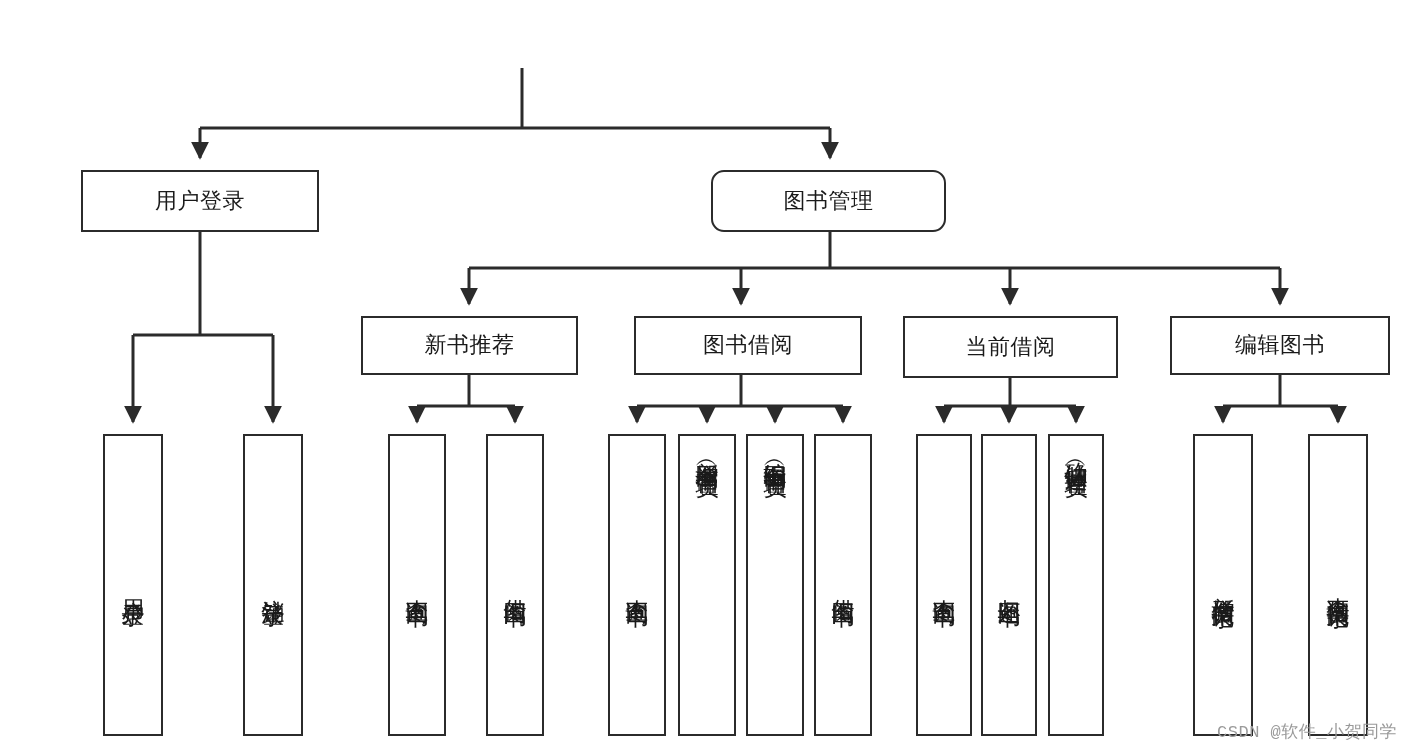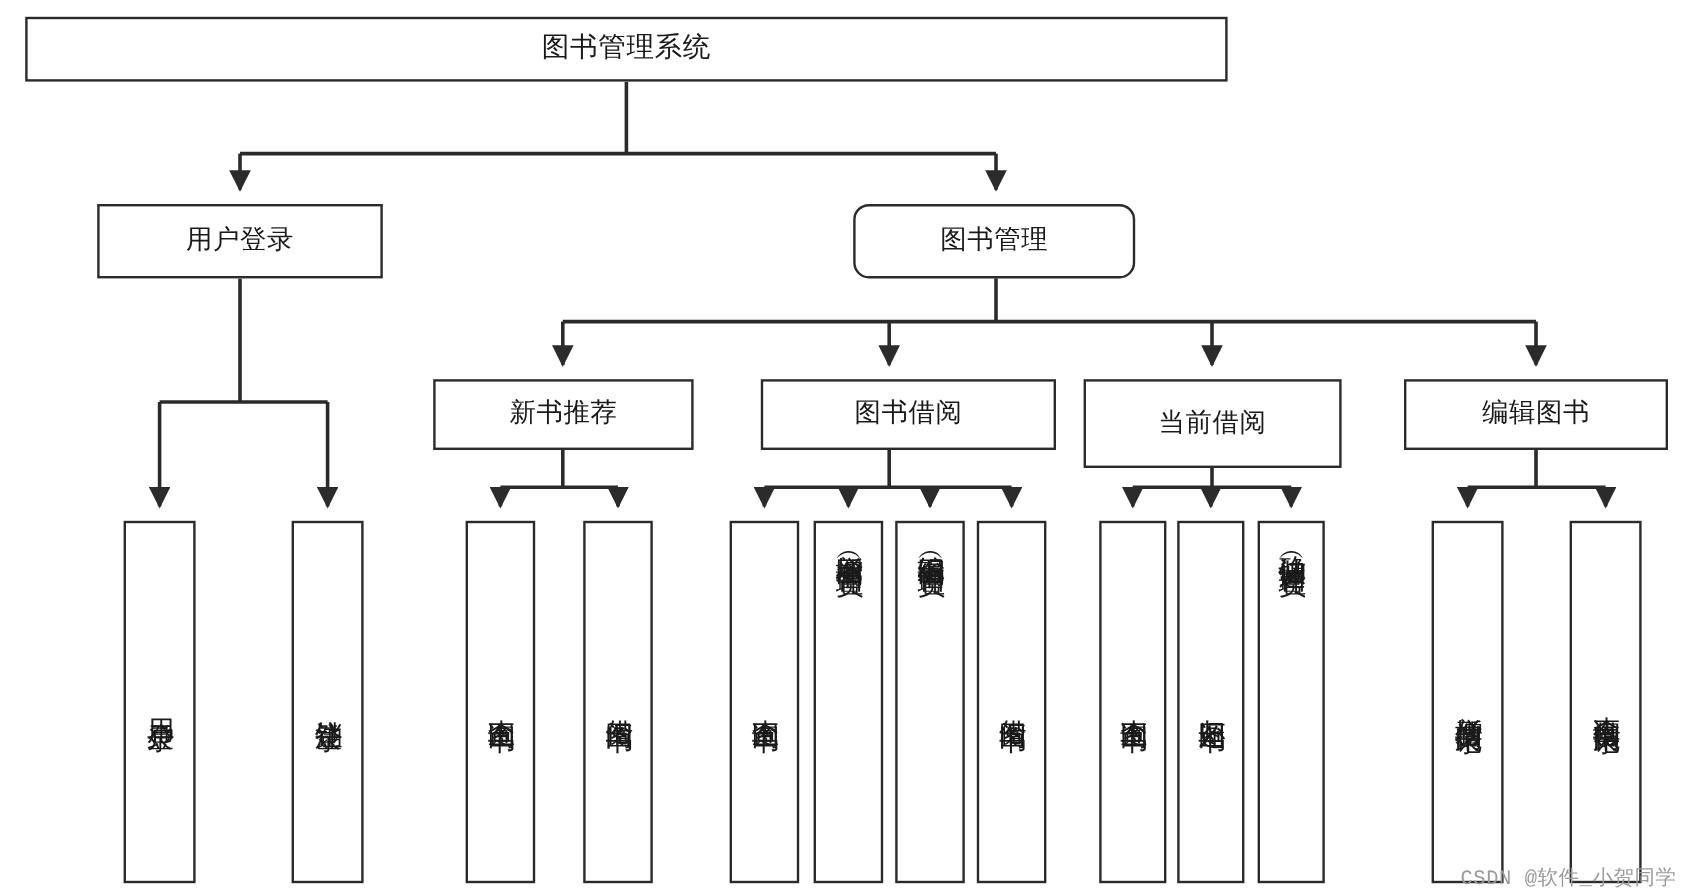--- a/index.html
+++ b/index.html
@@ -125,38 +125,35 @@
       <path d="M 1009 406 L 1009 422" marker-end="url(#arrow)"></path>
       <path d="M 1076 406 L 1076 422" marker-end="url(#arrow)"></path>
 
       <path d="M 1280 375 L 1280 406"></path>
       <path d="M 1223 406 L 1338 406"></path>
       <path d="M 1223 406 L 1223 422" marker-end="url(#arrow)"></path>
       <path d="M 1338 406 L 1338 422" marker-end="url(#arrow)"></path>
     </g>
   </svg>
 
-  <div class="node root horiz" style="left:21px; top:14px; width:1002px; height:54px;">
-    <span class="lbl">图书管理系统</span>
-  </div>
 
   <div class="node horiz" style="left:81px; top:170px; width:238px; height:62px;">
     <span class="lbl">用户登录</span>
   </div>
   <div class="node horiz" style="left:711px; top:170px; width:235px; height:62px;border-radius:13px;">
     <span class="lbl">图书管理</span>
   </div>
 
   <div class="node horiz" style="left:361px; top:316px; width:217px; height:59px;">
     <span class="lbl">新书推荐</span>
   </div>
-  <div class="node horiz" style="left:634px; top:316px; width:246px; height:59px;">
+  <div class="node horiz" style="left:634px; top:316px; width:228px; height:59px;">
     <span class="lbl">图书借阅</span>
   </div>
-  <div class="node horiz" style="left:903px; top:316px; width:215px; height:74px;">
+  <div class="node horiz" style="left:903px; top:316px; width:215px; height:62px;">
     <span class="lbl">当前借阅</span>
   </div>
   <div class="node horiz" style="left:1170px; top:316px; width:220px; height:59px;">
     <span class="lbl">编辑图书</span>
   </div>
 
   <div class="node vert mid" style="left:103px; top:434px; width:60px; height:302px;">
     <span class="lbl">用户登录</span>
   </div>
   <div class="node vert mid" style="left:243px; top:434px; width:60px; height:302px;">

